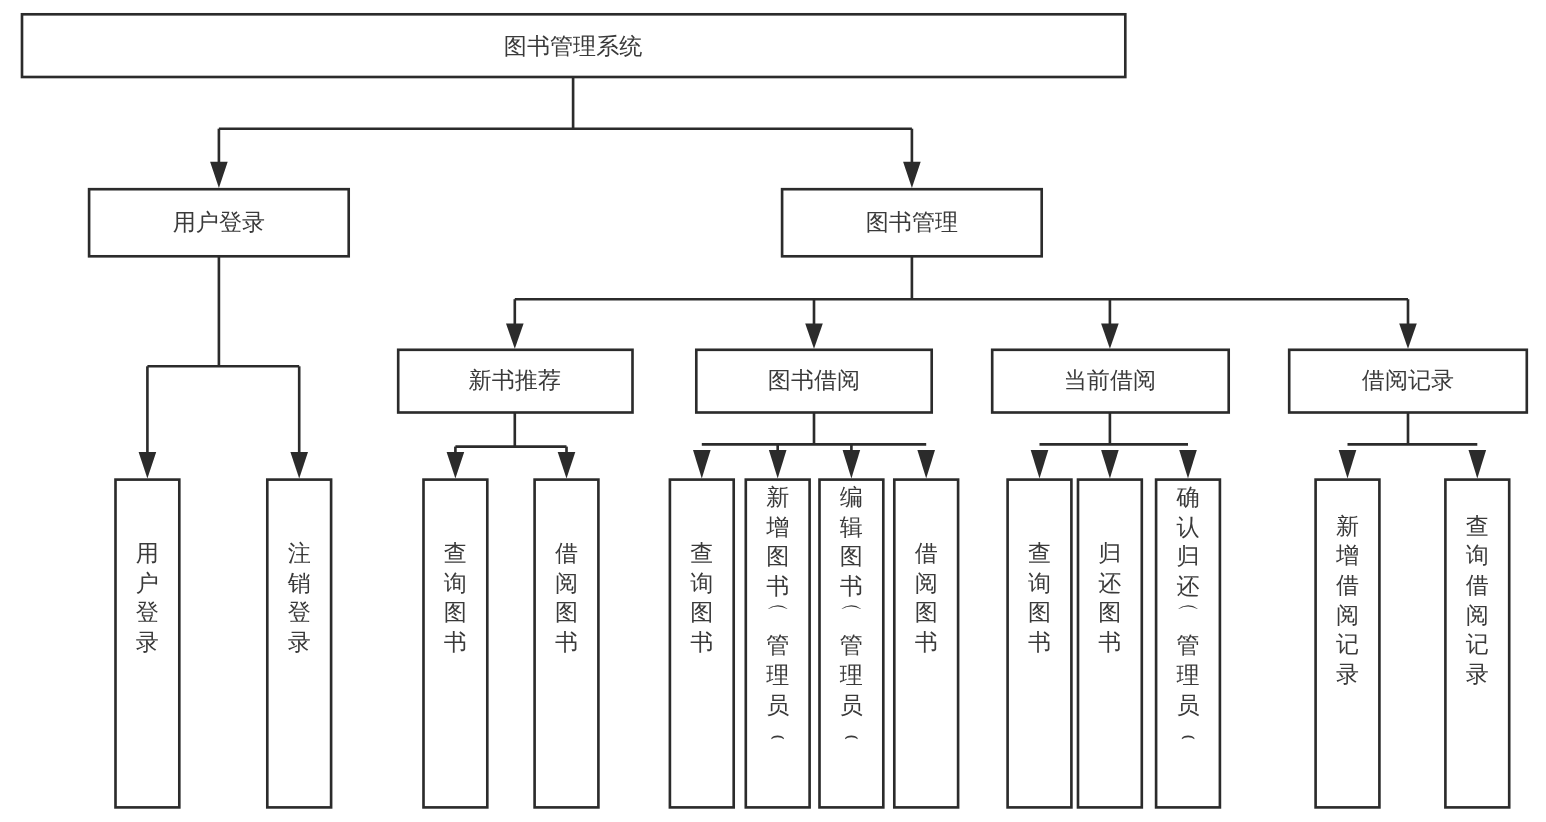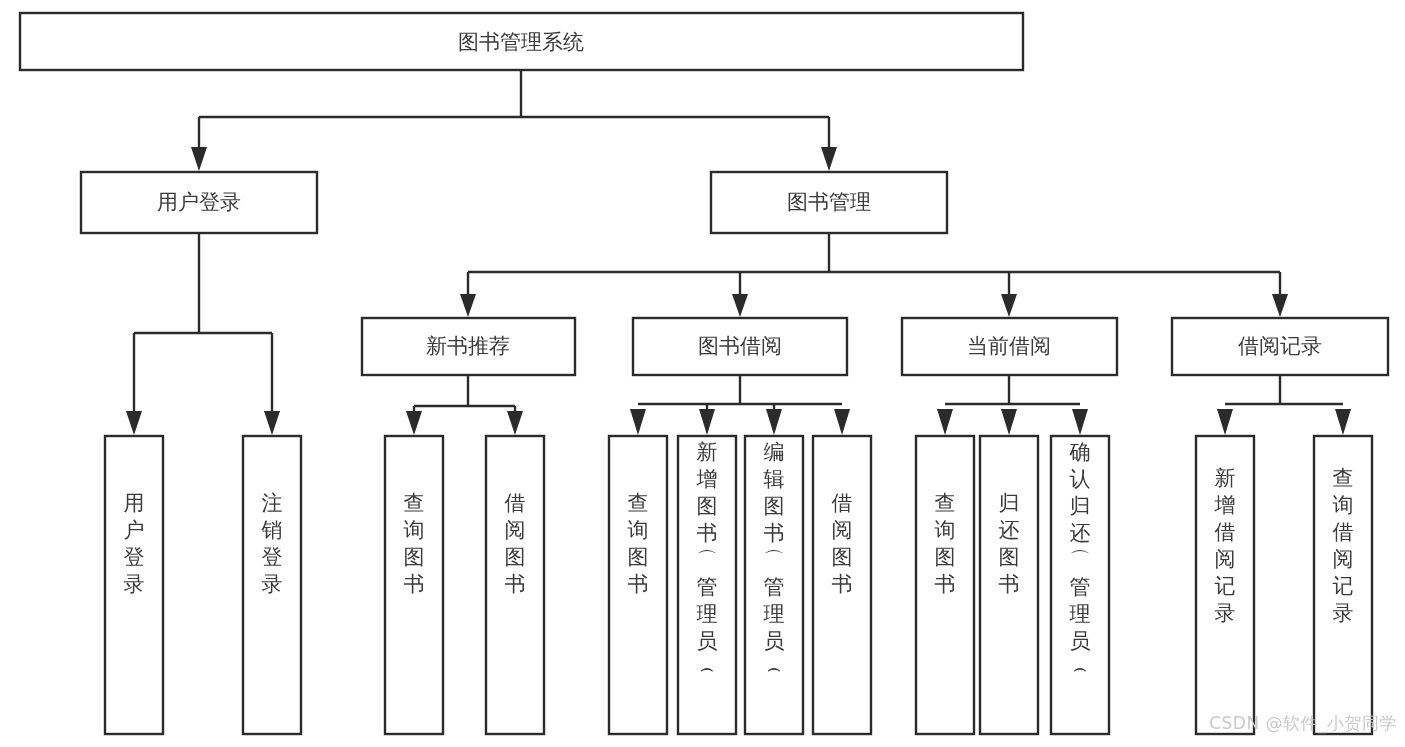--- a/index.html
+++ b/index.html
@@ -239,15 +239,14 @@
       <text class="node-label-v" x="1225" y="485"><tspan x="1225" dy="0">新</tspan><tspan x="1225" dy="27">增</tspan><tspan x="1225" dy="27">借</tspan><tspan x="1225" dy="27">阅</tspan><tspan x="1225" dy="27">记</tspan><tspan x="1225" dy="27">录</tspan></text>
     </g>
 
     <g>
       <rect class="node-rect" x="1314" y="436" width="58" height="298"></rect>
       <text class="node-label-v" x="1343" y="485"><tspan x="1343" dy="0">查</tspan><tspan x="1343" dy="27">询</tspan><tspan x="1343" dy="27">借</tspan><tspan x="1343" dy="27">阅</tspan><tspan x="1343" dy="27">记</tspan><tspan x="1343" dy="27">录</tspan></text>
     </g>
 
   </svg>
 
-  <div class="watermark">CSDN @软件_小贺同学</div>
 
 </div>
 
 </body></html>

